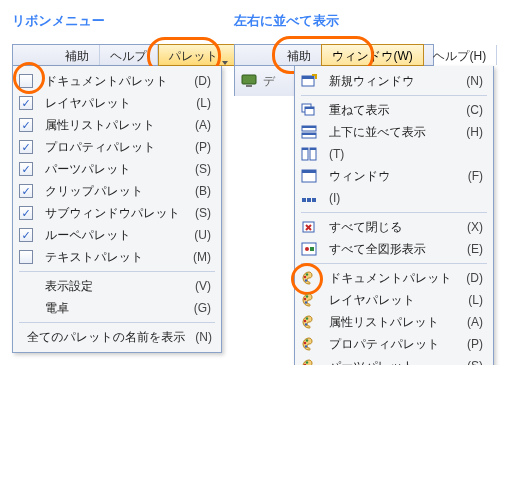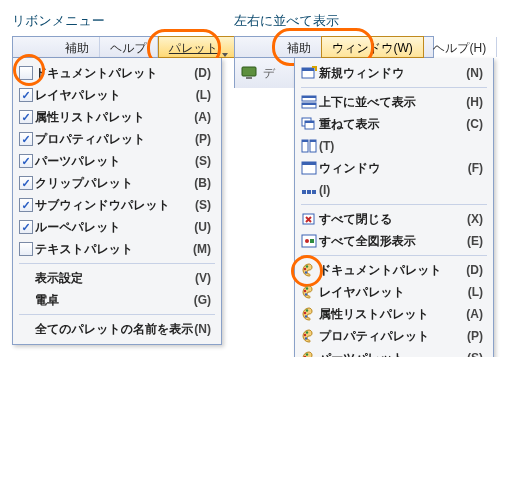--- a/index.html
+++ b/index.html
@@ -15,24 +15,24 @@
   .columns {
     display: flex;
     gap: 10px;
     align-items: flex-start;
   }
   .col {
     display: flex;
     flex-direction: column;
   }
   .section-title {
-    color: #0c4a6e;
+    color: #3b82f6;
     font-size: 13px;
-    font-weight: normal;
-    margin-bottom: 6px;
+    font-weight: bold;
+    margin-bottom: 14px;
   }
   .menubar {
     display: flex;
     background: linear-gradient(#f3f5fb, #e4e8f3);
     border: 1px solid #8aa1c8;
     height: 22px;
     box-sizing: border-box;
     padding-left: 42px;
   }
   .menubar .tab {
@@ -49,21 +49,20 @@
   }
   .menubar .tab.highlight {
     background: linear-gradient(#fef3c9, #ffd976);
     border: 1px solid #c08a1e;
     margin: -1px;
   }
   .ribbon-tab {
     display: inline-flex;
     align-items: flex-end;
     gap: 4px;
-    text-decoration: underline;
   }
   .dropdown-arrow {
     display: inline-block;
     width: 0; height: 0;
     border-left: 3px solid transparent;
     border-right: 3px solid transparent;
     border-top: 4px solid #555;
   }
 
   .menu-panel {
@@ -74,25 +73,24 @@
     padding: 4px 0;
   }
   .ribbon-panel { width: 208px; }
   .pulldown-panel { width: 198px; }
 
   .menu-item {
     display: flex;
     align-items: center;
     height: 22px;
     padding: 0 10px 0 4px;
-    gap: 0;
+    gap: 10px;
     white-space: nowrap;
     color: #222;
     position: relative;
-    font-weight: bold;
   }
   .menu-item .lbl { flex: 1; }
   .menu-item .accel { color: #444; }
   .check-slot {
     width: 18px; height: 18px;
     display: flex;
     align-items: center;
     justify-content: center;
   }
   .checkbox {
@@ -278,43 +276,43 @@
                 <path d="M11 1 l4 0 l0 4" fill="none" stroke="#d8a400" stroke-width="2"></path>
               </svg>
             </span>
             <span class="lbl">新規ウィンドウ</span>
             <span class="accel">(N)</span>
           </div>
           <div class="sep"></div>
           <div class="menu-item">
             <span class="icon-slot">
               <svg width="16" height="14" viewBox="0 0 16 14">
+                <rect x="1" y="1" width="9" height="8" fill="#fff" stroke="#3a62b3"></rect>
+                <rect x="4" y="4" width="9" height="8" fill="#fff" stroke="#3a62b3"></rect>
+                <rect x="4" y="4" width="9" height="2" fill="#3a62b3"></rect>
+              </svg>
+            </span>
+            <span class="lbl">重ねて表示</span>
+            <span class="accel">(C)</span>
+          </div>
+          <div class="menu-item">
+            <span class="icon-slot">
+              <svg width="16" height="14" viewBox="0 0 16 14">
                 <rect x="1" y="1" width="14" height="5" fill="#fff" stroke="#3a62b3"></rect>
                 <rect x="1" y="8" width="14" height="5" fill="#fff" stroke="#3a62b3"></rect>
                 <rect x="1" y="1" width="14" height="2" fill="#3a62b3"></rect>
                 <rect x="1" y="8" width="14" height="2" fill="#3a62b3"></rect>
               </svg>
             </span>
             <span class="lbl">上下に並べて表示</span>
             <span class="accel">(H)</span>
           </div>
           <div class="menu-item">
             <span class="icon-slot">
               <svg width="16" height="14" viewBox="0 0 16 14">
-                <rect x="1" y="1" width="9" height="8" fill="#fff" stroke="#3a62b3"></rect>
-                <rect x="4" y="4" width="9" height="8" fill="#fff" stroke="#3a62b3"></rect>
-                <rect x="4" y="4" width="9" height="2" fill="#3a62b3"></rect>
-              </svg>
-            </span>
-            <span class="lbl">重ねて表示</span>
-            <span class="accel">(C)</span>
-          </div>
-          <div class="menu-item">
-            <span class="icon-slot">
-              <svg width="16" height="14" viewBox="0 0 16 14">
                 <rect x="1" y="1" width="6" height="12" fill="#fff" stroke="#3a62b3"></rect>
                 <rect x="9" y="1" width="6" height="12" fill="#fff" stroke="#3a62b3"></rect>
                 <rect x="1" y="1" width="6" height="2" fill="#3a62b3"></rect>
                 <rect x="9" y="1" width="6" height="2" fill="#3a62b3"></rect>
               </svg>
             </span>
             <span class="accel">(T)</span>
           </div>
           <div class="menu-item">
             <span class="icon-slot">

